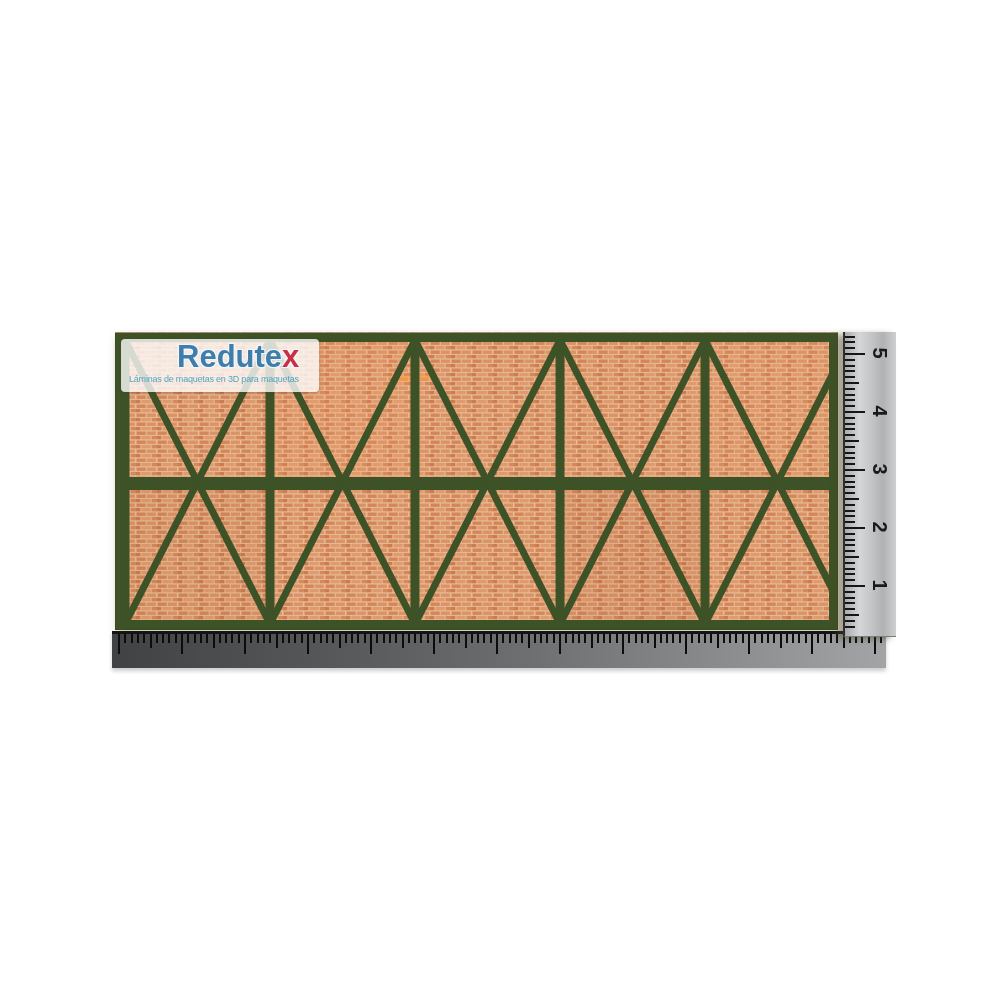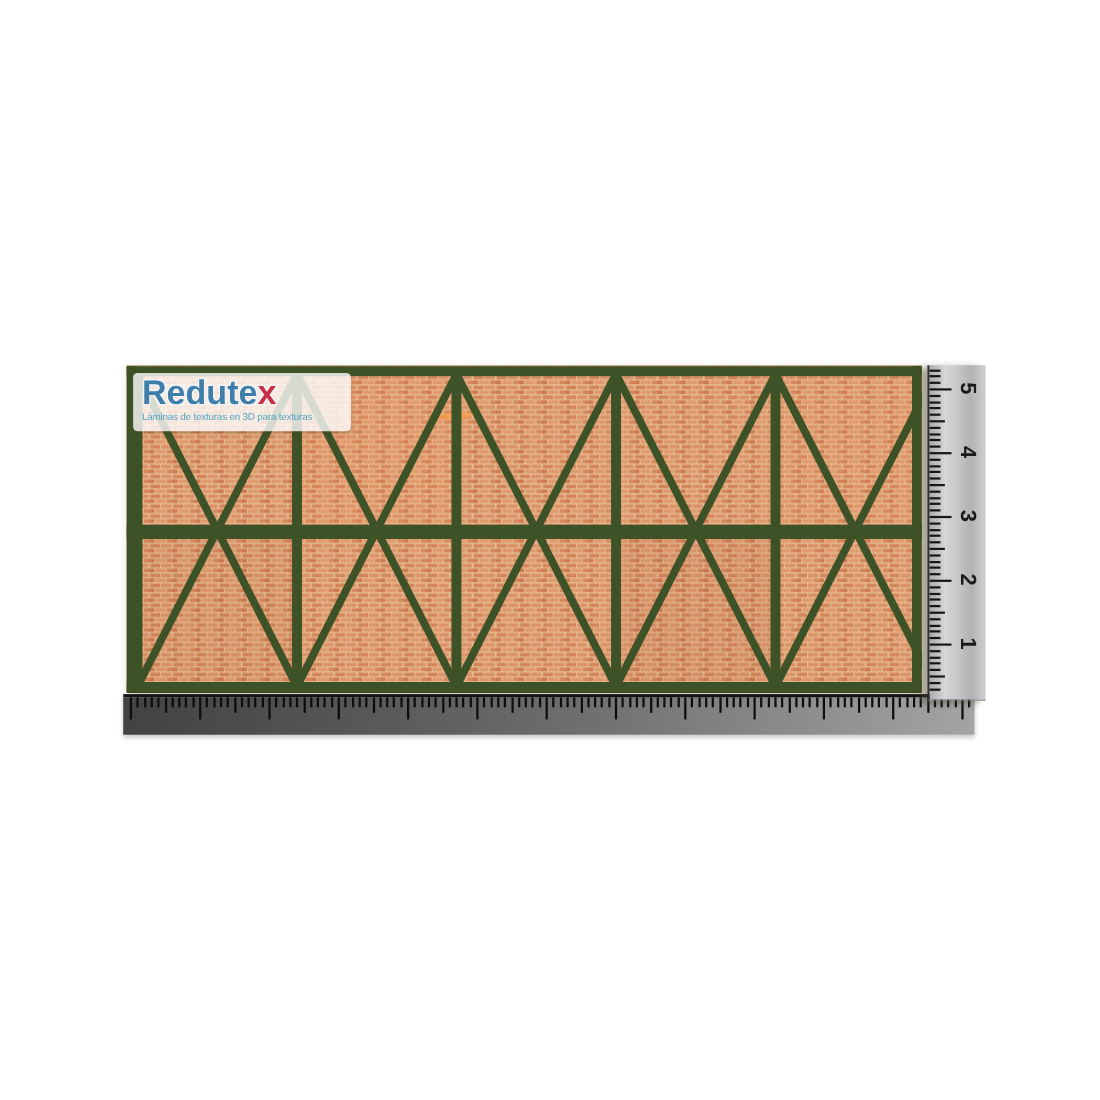--- a/index.html
+++ b/index.html
@@ -8,21 +8,21 @@
 
   
   #sheet{position:absolute;box-shadow:2px 4px 8px rgba(120,90,50,.35);}
   #sheet svg{display:block;}
 
   
   #logo{position:absolute;background:rgba(253,253,253,.8);border-radius:4px;
         box-shadow:0 1px 3px rgba(80,60,30,.35);padding:2px 8px 3px 8px;box-sizing:border-box;}
   #logo .brand{font-weight:bold;font-size:31px;line-height:32px;letter-spacing:0px;
         color:#3f7dab;
-        text-shadow:-1px -1px 0 #f2f6fa,1px -1px 0 #f2f6fa,-1px 1px 0 #f2f6fa,1px 1px 0 #f2f6fa;}
+        text-shadow:-1px -1px 0 #f2f6fa,1px -1px 0 #f2f6fa,-1px 1px 0 #f2f6fa,1px 1px 0 #f2f6fa;margin-left:48px;}
   #logo .brand .bx{color:#c93046;}
   #logo .tagline{font-size:9px;letter-spacing:-0.2px;color:#55a5c2;margin-top:1px;white-space:nowrap;}
 
   
   #vruler{position:absolute;
         background:linear-gradient(90deg,#a9abad 0%,#d4d6d8 28%,#c3c5c7 52%,#b0b2b4 74%,#cdcfd1 100%);
         border-left:2px solid #2e2e2e;border-bottom:1px solid #7a7c7e;
         box-shadow:-6px 2px 6px rgba(75,70,40,.45);}
   #vruler .tick{position:absolute;left:0;height:2px;background:#161616;}
   #vruler .num{position:absolute;width:24px;height:24px;font-weight:bold;font-size:20px;
@@ -274,16 +274,16 @@
       <div class="tick" style="top: 293.6px; background: rgb(22, 22, 22); width: 10px;"></div>
       <div class="num" style="left: 23px; top: 9px;">5</div>
       <div class="num" style="left: 23px; top: 67px;">4</div>
       <div class="num" style="left: 23px; top: 125px;">3</div>
       <div class="num" style="left: 23px; top: 183px;">2</div>
       <div class="num" style="left: 23px; top: 241px;">1</div>
     </div>
 
   <div id="logo" style="left: 121px; top: 339px; width: 198px; height: 53px;">
     <div class="brand" style="color: rgb(63, 125, 171);"><span>Redute</span><span class="bx" style="color: rgb(201, 48, 70);">x</span></div>
-    <div class="tagline" style="color: rgb(85, 165, 194);">Láminas de texturas en 3D para texturas</div>
+    <div class="tagline" style="color: rgb(85, 165, 194);">Láminas de maquetas en 3D para maquetas</div>
   </div>
 
 </div>
 
 </body></html>

